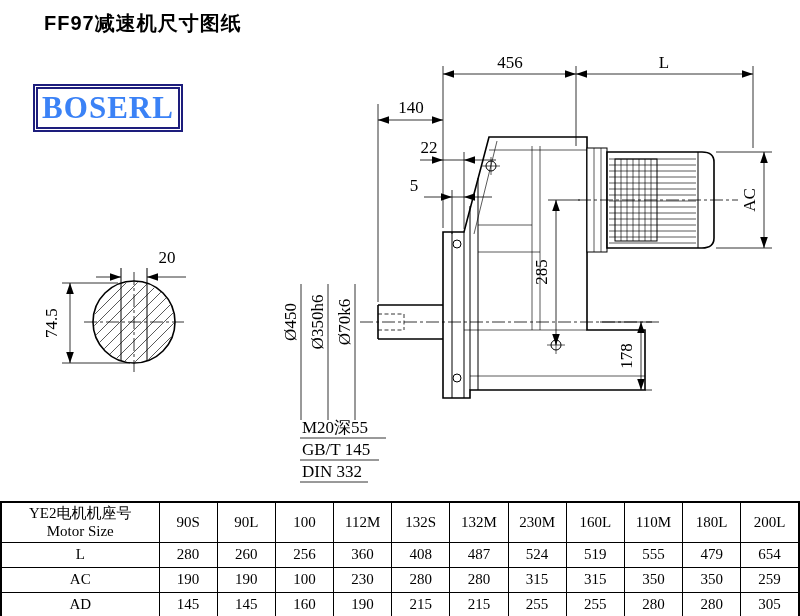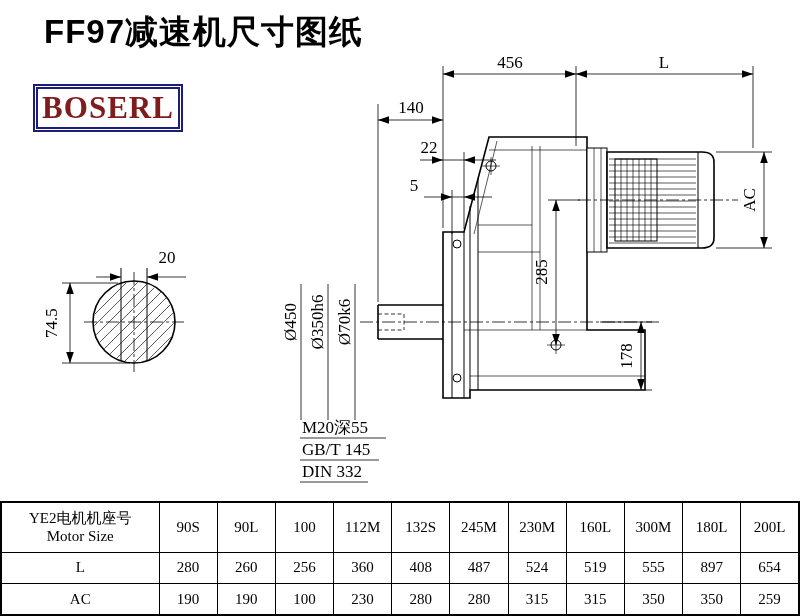--- a/index.html
+++ b/index.html
@@ -1,20 +1,20 @@
 <!DOCTYPE html>
 <html><head>
 <meta charset="utf-8">
 <style>
   html,body{margin:0;padding:0}
   body{width:800px;height:616px;position:relative;background:#fff;overflow:hidden;
        font-family:"Liberation Sans",sans-serif;color:#000}
-  .title{position:absolute;left:44px;top:10px;font-size:33px;font-weight:700;letter-spacing:1px;white-space:nowrap}
+  .title{position:absolute;left:44px;top:10px;font-size:20px;font-weight:700;letter-spacing:1px;white-space:nowrap}
   .logo{position:absolute;left:33px;top:84px;width:150px;height:48px;box-sizing:border-box;
-        border:5px double #1d1d7c;color:#7f1d1d;display:flex;align-items:center;justify-content:center;
+        border:5px double #1d1d7c;color:#3b82f6;display:flex;align-items:center;justify-content:center;
         font-family:"Liberation Serif",serif;font-weight:700;font-size:31px;letter-spacing:1px;background:#fff}
   svg.drawing{position:absolute;left:0;top:0}
   .thick{stroke:#000;stroke-width:1.6;fill:none}
   .med{stroke:#000;stroke-width:1;fill:none}
   .thin{stroke:#000;stroke-width:0.65;fill:none}
   .dimln{stroke:#000;stroke-width:0.8;fill:none}
   .cl{stroke:#000;stroke-width:0.8;stroke-dasharray:13 3 3 3;fill:none}
   .dash{stroke:#000;stroke-width:0.8;stroke-dasharray:4 2.5;fill:none}
   .ar{fill:#000;stroke:none}
   .dim{font-family:"Liberation Serif",serif;font-size:17px;fill:#000}
@@ -256,49 +256,63 @@
     <tr class="hdr">
       <td class="hc">
         <div>YE2电机机座号</div>
         <div>Motor Size</div>
       </td>
       <td>90S</td>
       <td>90L</td>
       <td>100</td>
       <td>112M</td>
       <td>132S</td>
-      <td>245M</td>
+      <td>132M</td>
       <td>230M</td>
       <td>160L</td>
-      <td>300M</td>
+      <td>110M</td>
       <td>180L</td>
       <td>200L</td>
     </tr>
     <tr class="dat">
       <td>L</td>
       <td>280</td>
       <td>260</td>
       <td>256</td>
       <td>360</td>
       <td>408</td>
       <td>487</td>
       <td>524</td>
       <td>519</td>
       <td>555</td>
-      <td>897</td>
+      <td>479</td>
       <td>654</td>
     </tr>
     <tr class="dat">
       <td>AC</td>
       <td>190</td>
       <td>190</td>
       <td>100</td>
       <td>230</td>
       <td>280</td>
       <td>280</td>
       <td>315</td>
       <td>315</td>
       <td>350</td>
       <td>350</td>
       <td>259</td>
     </tr>
+    <tr class="dat">
+      <td>AD</td>
+      <td>145</td>
+      <td>145</td>
+      <td>160</td>
+      <td>190</td>
+      <td>215</td>
+      <td>215</td>
+      <td>255</td>
+      <td>255</td>
+      <td>280</td>
+      <td>280</td>
+      <td>305</td>
+    </tr>
   </tbody>
 </table>
 
 </body></html>

